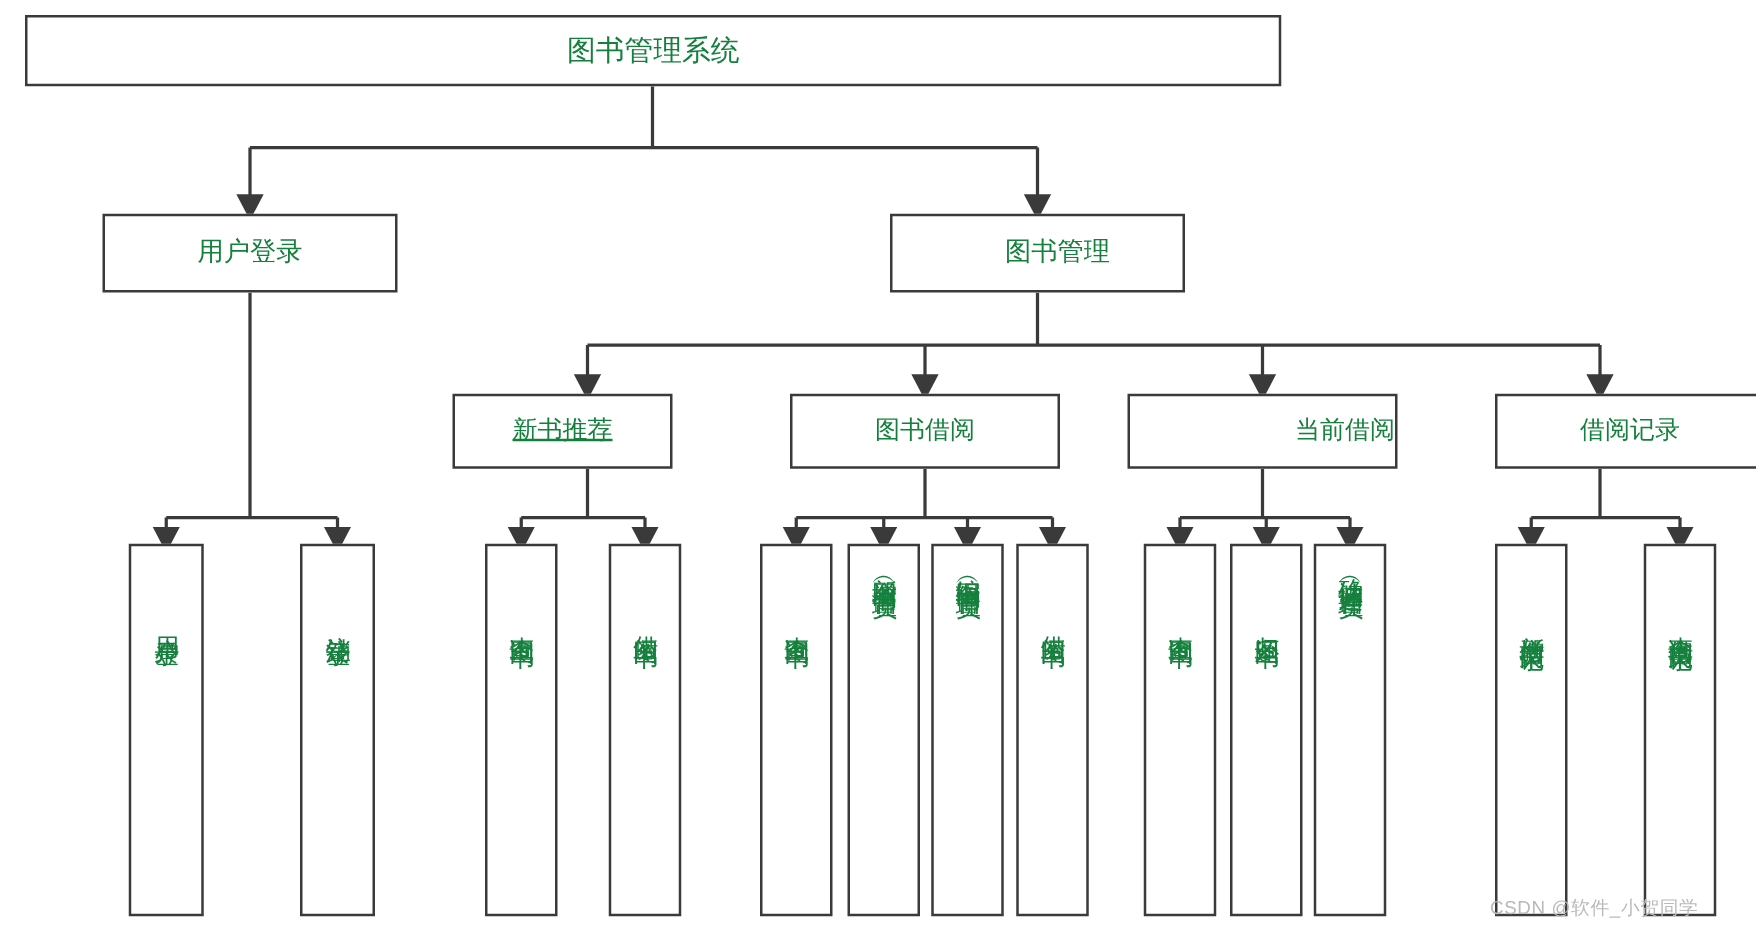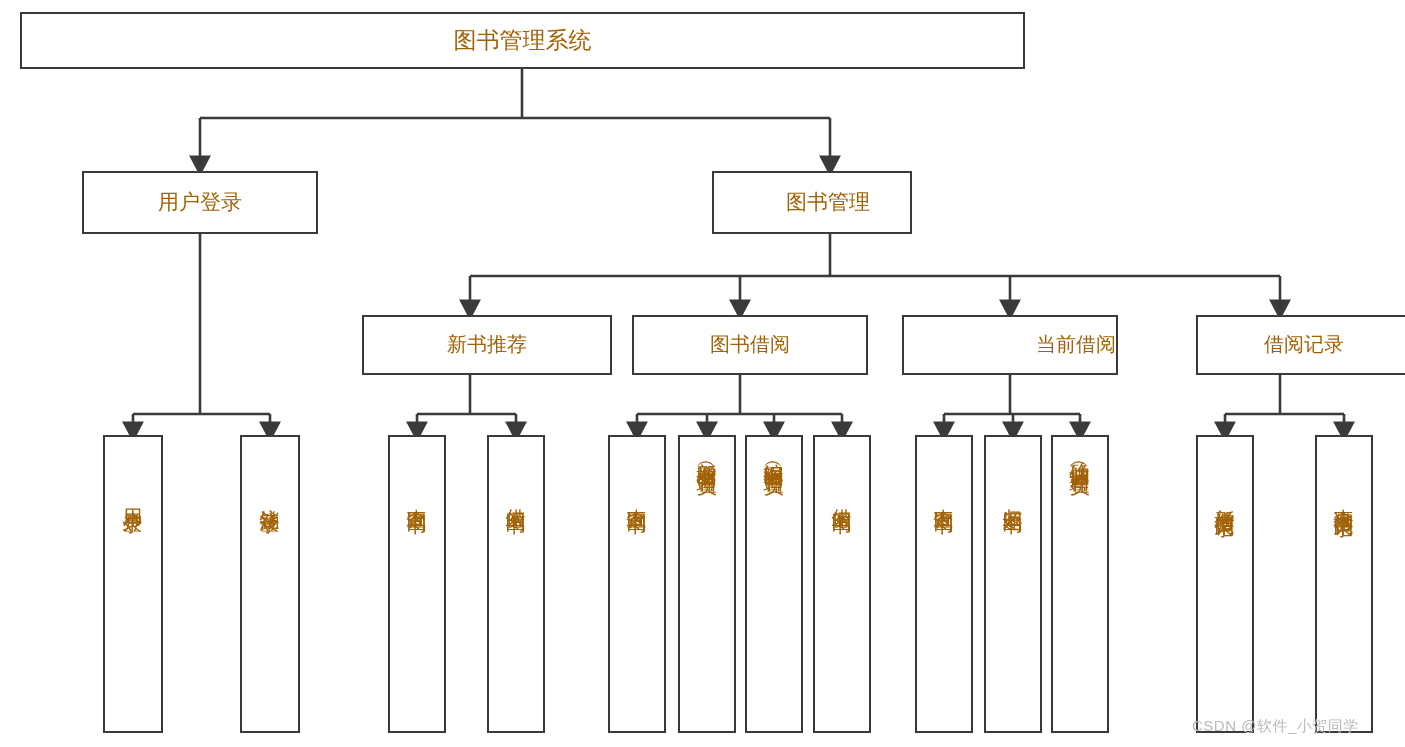--- a/index.html
+++ b/index.html
@@ -29,21 +29,21 @@
   }
   .node {
     position: absolute;
     box-sizing: border-box;
     background: #ffffff;
     border: 2px solid #3a3a3a;
     display: flex;
     align-items: center;
     justify-content: center;
     text-align: center;
-    color: #a16207;
+    color: #15803d;
     z-index: 2;
   }
   .node .lbl {
     display: block;
     line-height: 1.18;
     white-space: nowrap;
   }
   .node.root .lbl { font-size: 23px; }
   .node.lvl1 .lbl { font-size: 21px; }
   .node.lvl2 .lbl { font-size: 20px; }
@@ -125,28 +125,28 @@
     </g>
   </svg>
 
   <div class="node root" style="left:20px;top:12px;width:1005px;height:57px;">
     <span class="lbl">图书管理系统</span>
   </div>
 
   <div class="node lvl1" style="left:82px;top:171px;width:236px;height:63px;">
     <span class="lbl">用户登录</span>
   </div>
-  <div class="node lvl1" style="left:712px;top:171px;width:200px;height:63px;padding-left:32px;">
+  <div class="node lvl1" style="left:712px;top:171px;width:236px;height:63px;padding-left:32px;">
     <span class="lbl">图书管理</span>
   </div>
 
-  <div class="node lvl2" style="left:362px;top:315px;width:250px;height:60px;">
+  <div class="node lvl2" style="left:362px;top:315px;width:176px;height:60px;text-decoration:underline;">
     <span class="lbl">新书推荐</span>
   </div>
-  <div class="node lvl2" style="left:632px;top:315px;width:236px;height:60px;">
+  <div class="node lvl2" style="left:632px;top:315px;width:216px;height:60px;">
     <span class="lbl">图书借阅</span>
   </div>
   <div class="node lvl2" style="left:902px;top:315px;width:216px;height:60px;justify-content:flex-end;">
     <span class="lbl">当前借阅</span>
   </div>
   <div class="node lvl2" style="left:1172px;top:315px;width:216px;height:60px;margin-left:24px;">
     <span class="lbl">借阅记录</span>
   </div>
 
   <div class="node leaf" style="left:103px;top:435px;width:60px;height:298px;">

